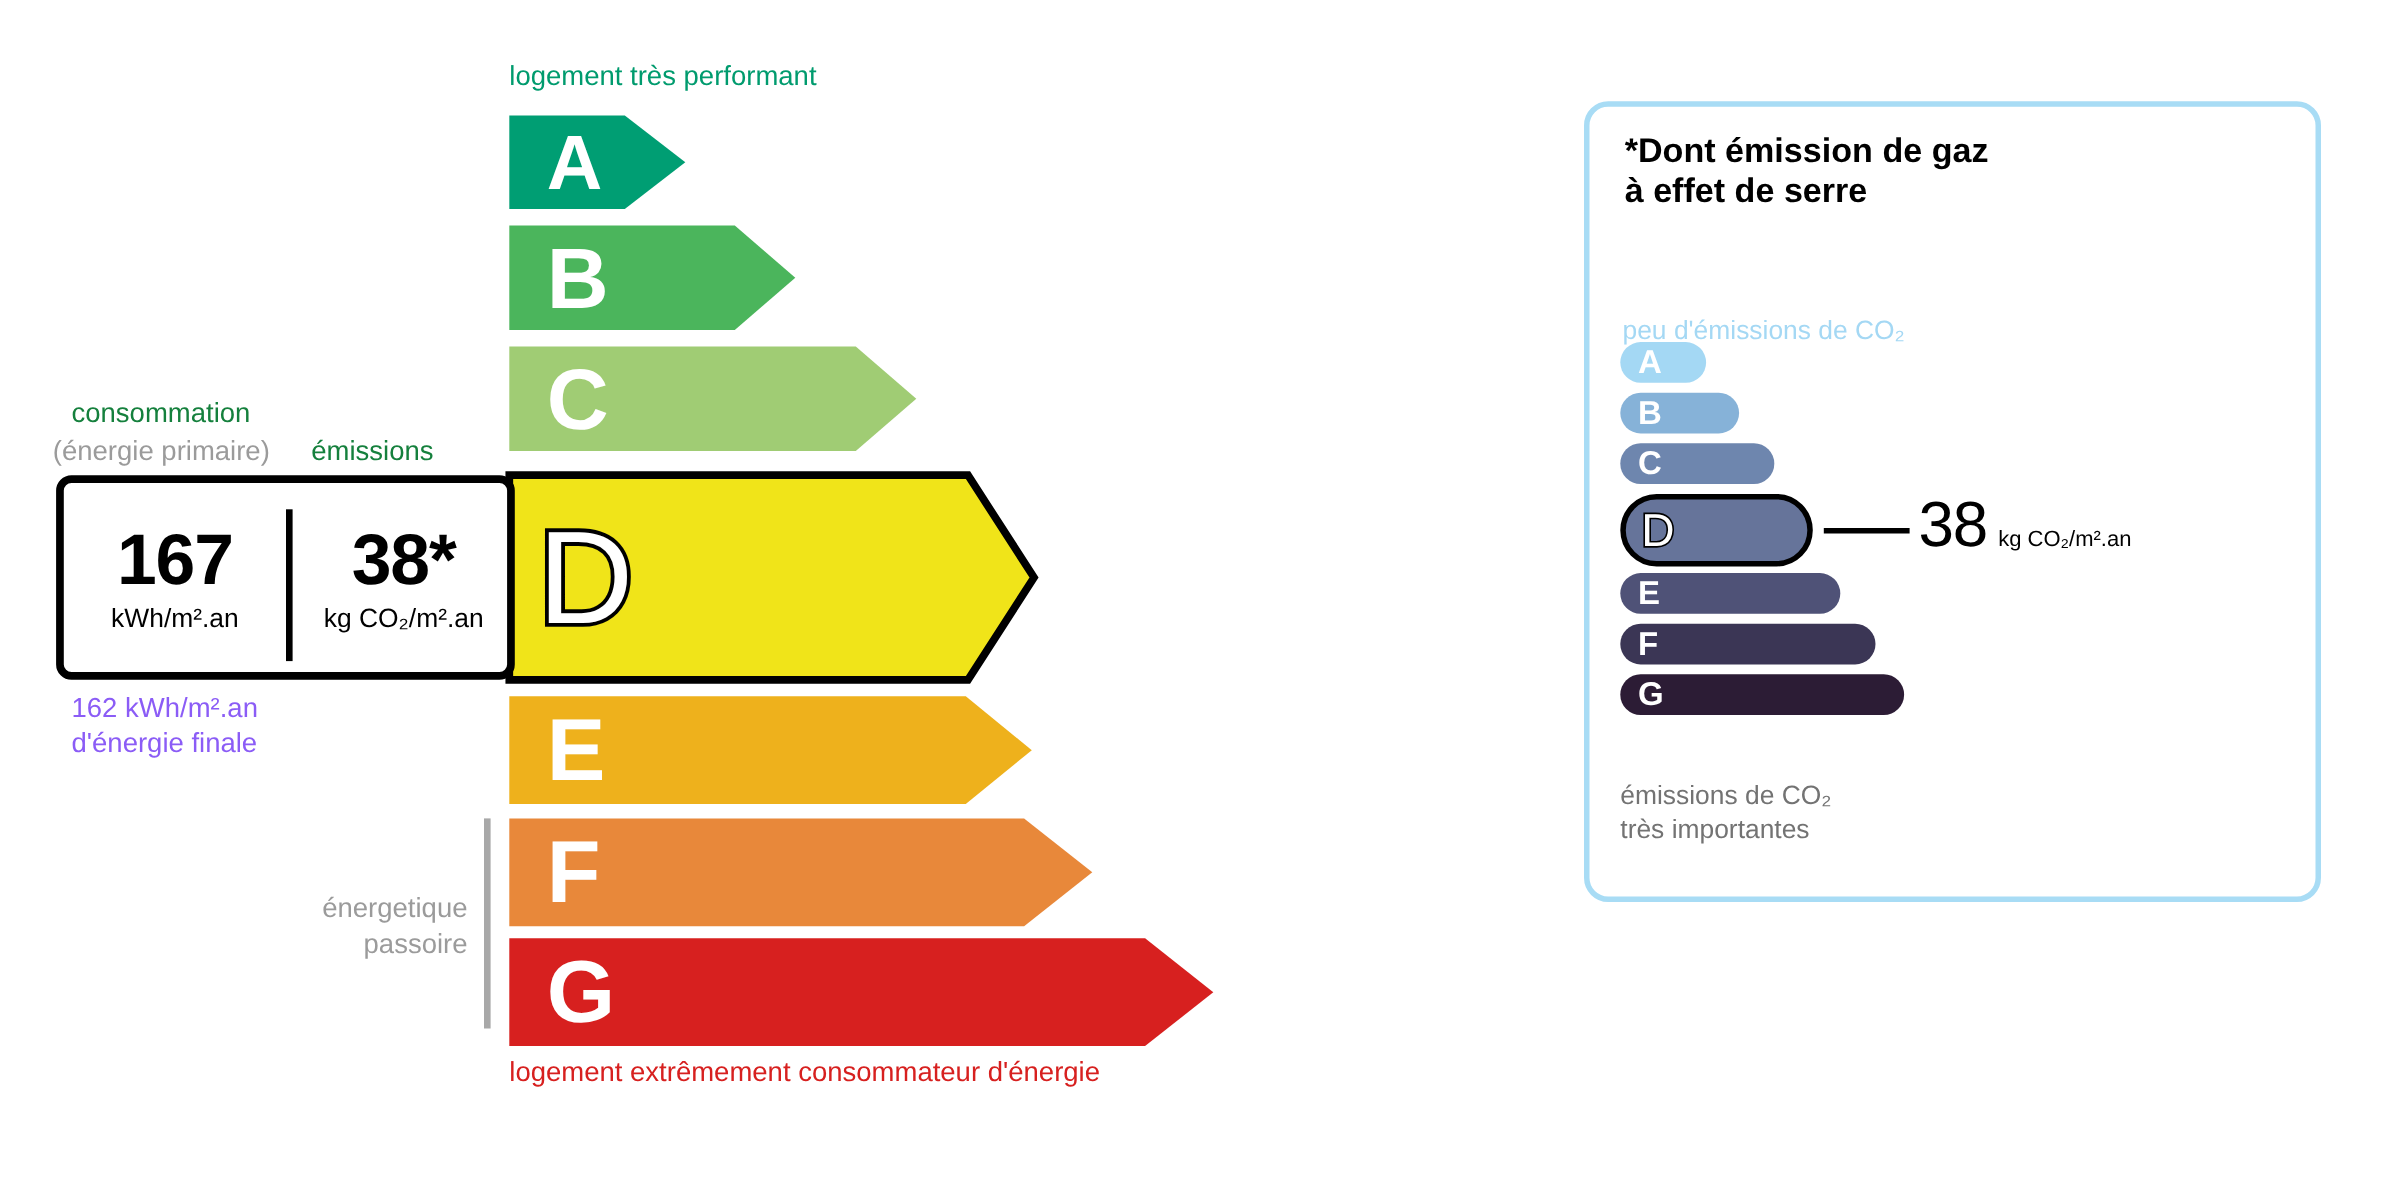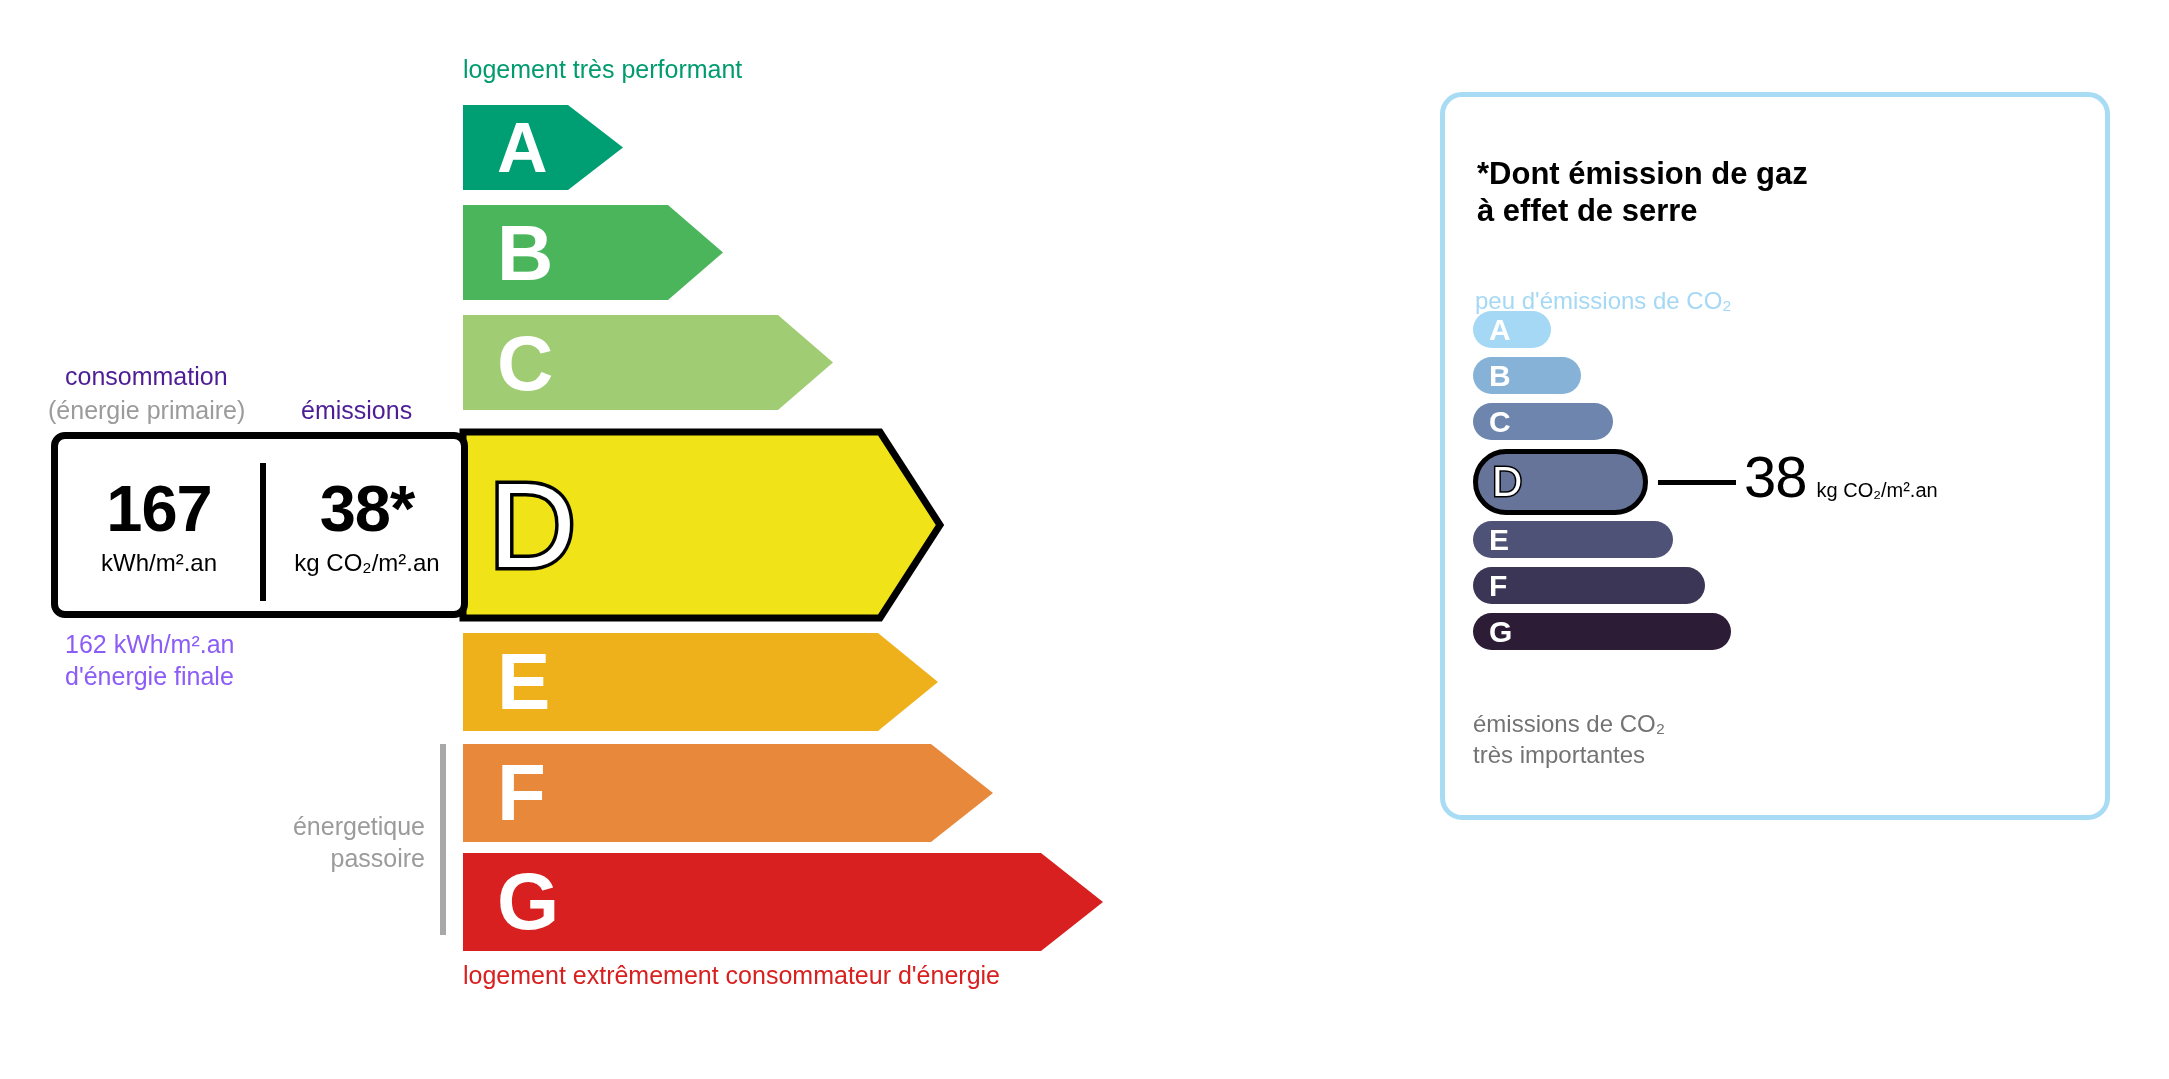--- a/index.html
+++ b/index.html
@@ -74,25 +74,25 @@
     font-size:65px;font-weight:bold;color:#000;line-height:1;
     letter-spacing:-1px;
     margin-bottom:2px;
   }
   .vunit{
     font-size:24px;color:#000;line-height:1;margin-top:8px;white-space:nowrap;
   }
 
   .hdr{
     position:absolute;
-    font-size:25px;color:#4c1d95;white-space:nowrap;
+    font-size:25px;color:#15803d;white-space:nowrap;
   }
   #hdr-conso{left:65px;top:362px;}
   #hdr-conso-sub{left:48px;top:396px;color:#9b9b9b;}
-  #hdr-emis{left:301px;top:396px;}
+  #hdr-emis{left:283px;top:396px;}
 
   #finale{
     position:absolute;left:65px;top:628px;
     font-size:25px;color:#8b5cf6;line-height:1.28;white-space:nowrap;
   }
 
   #passoire-line{
     position:absolute;left:440px;top:744px;
     width:6px;height:191px;background:#a8a8a8;
   }
@@ -110,21 +110,20 @@
     border:5px solid #a8dcf5;
     border-radius:22px;
     background:#fff;
     box-sizing:border-box;
   }
   #co2title{
     position:absolute;left:32px;top:22px;
     font-size:31px;font-weight:bold;color:#000;
     line-height:1.18;white-space:nowrap;
     font-family:"Liberation Sans","DejaVu Sans",sans-serif;
-    margin-top:37px;
   }
   #co2-top-caption{
     position:absolute;left:30px;top:190px;
     font-size:24px;color:#a4d8f4;white-space:nowrap;
   }
   #co2-bottom-caption{
     position:absolute;left:28px;top:612px;
     font-size:24px;color:#737373;line-height:1.28;white-space:nowrap;
   }
   .cbar{

